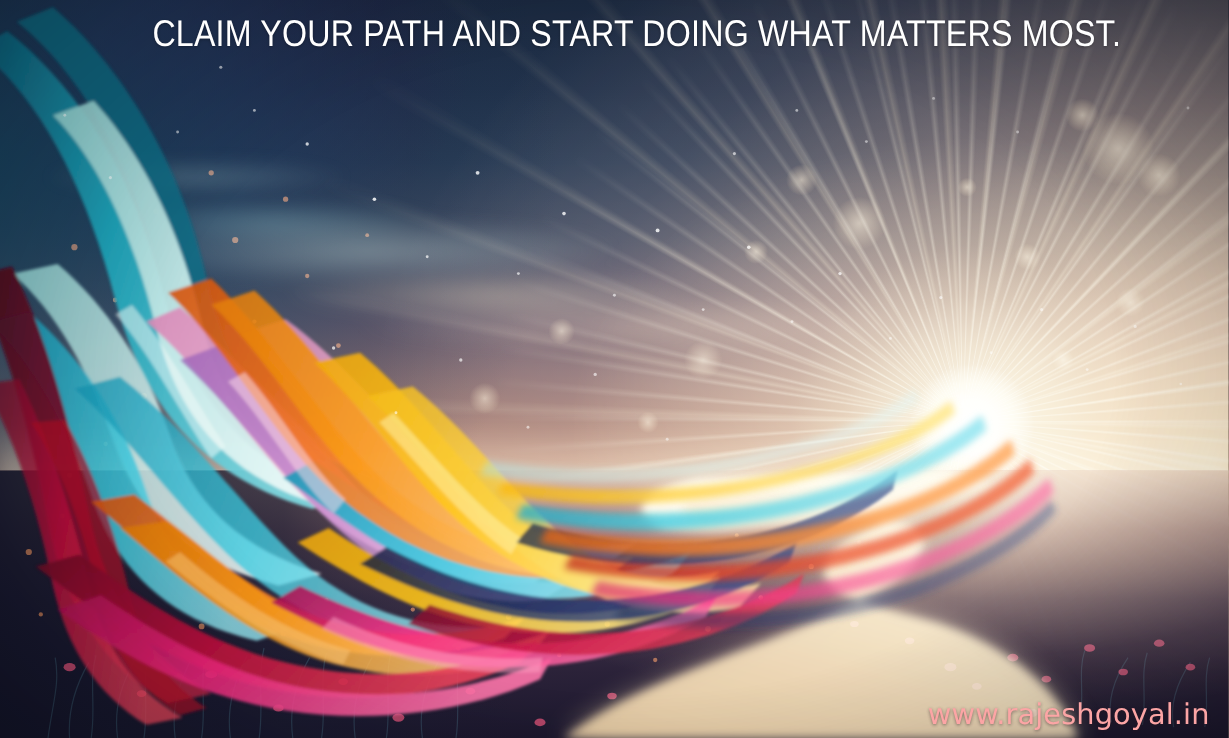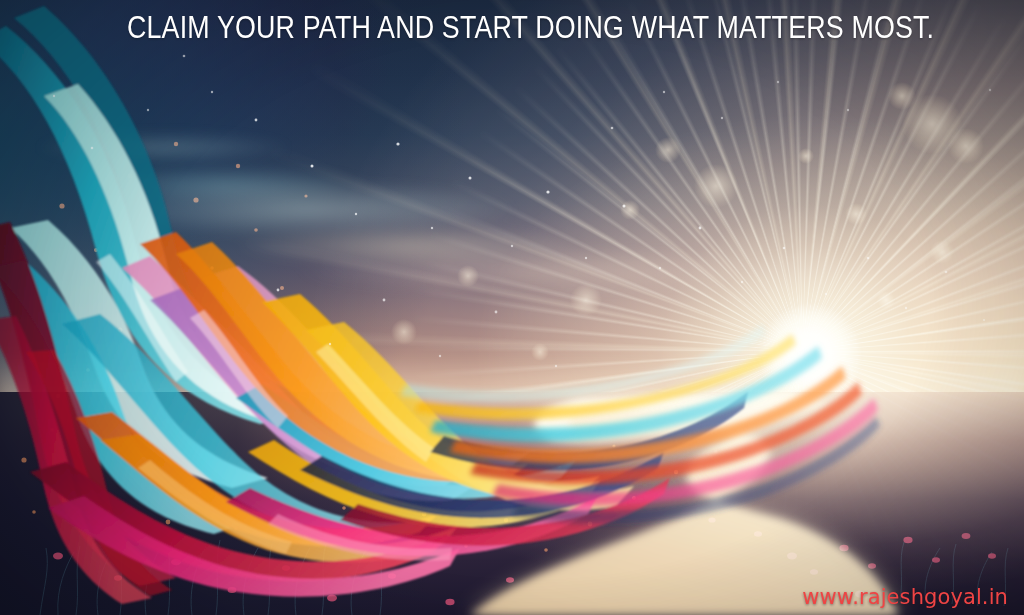--- a/index.html
+++ b/index.html
@@ -195,23 +195,23 @@
     line-height: 1.0;
     white-space: nowrap;
     transform: scaleX(0.865);
     transform-origin: left top;
     text-shadow: 0 1px 3px rgba(0,0,0,0.32);
   }
   #watermark {
     position: absolute;
     right: 16px;
     bottom: 6px;
-    color: #ef4444;
+    color: #fca5a5;
     font-family: "DejaVu Sans", sans-serif;
-    font-size: 21px;
+    font-size: 24px;
     font-weight: 400;
     letter-spacing: 0.1px;
     white-space: nowrap;
     text-shadow: 0 1px 3px rgba(40,20,30,0.55);
   }
 </style>
 </head>
 <body>
 
 <div id="stage">

